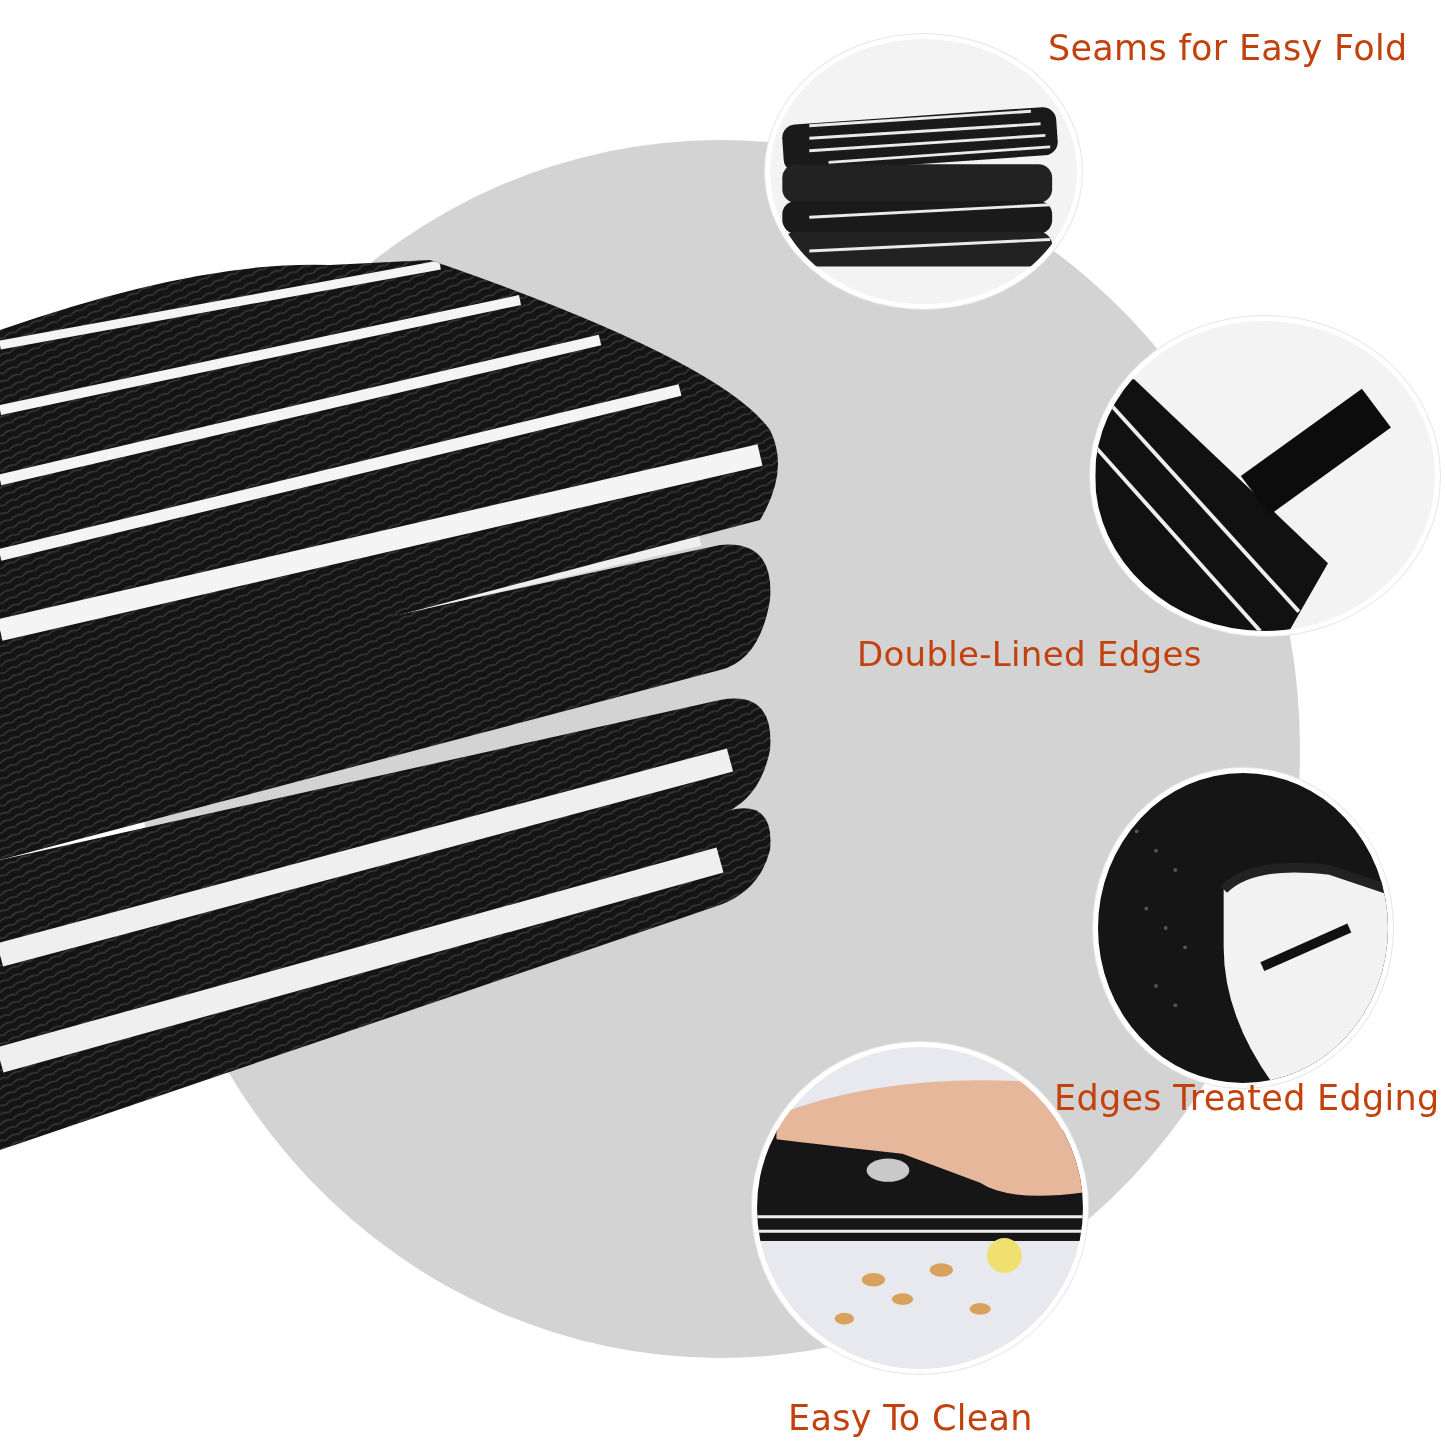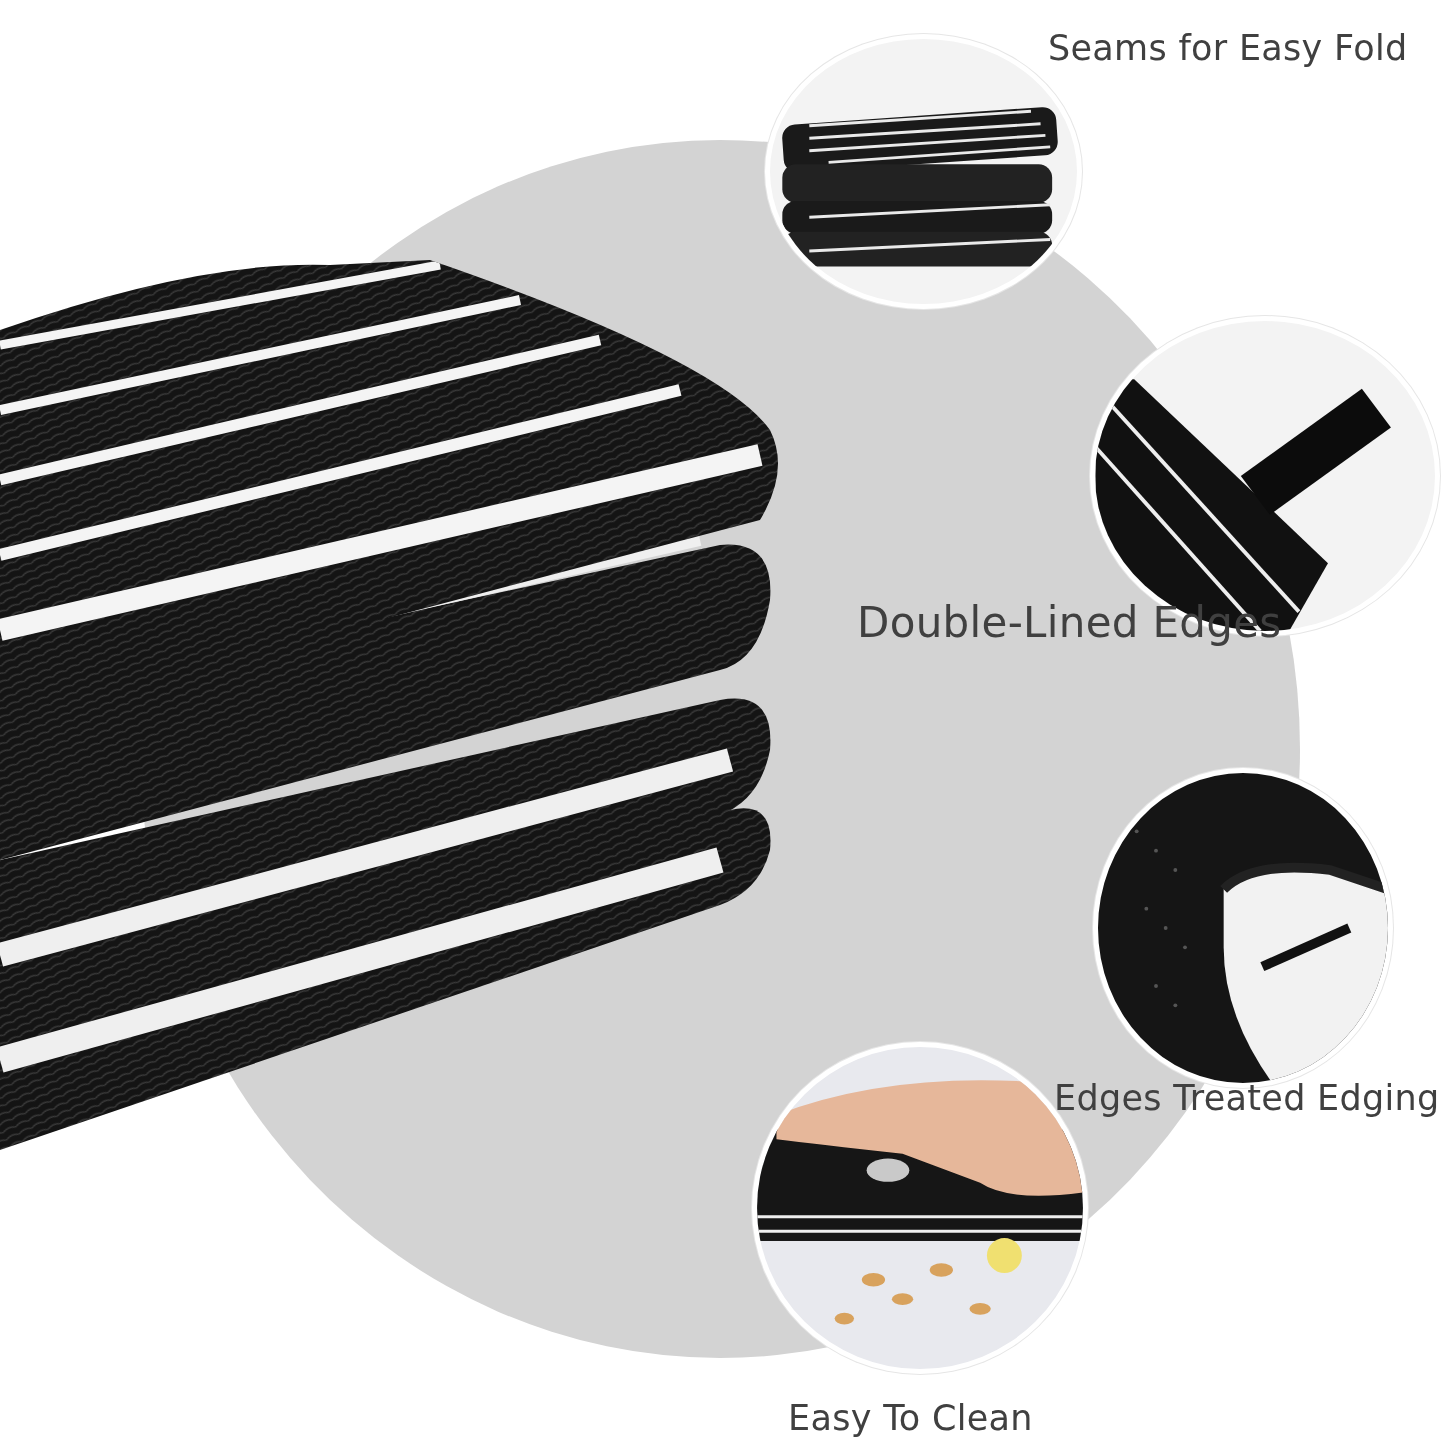--- a/index.html
+++ b/index.html
@@ -1,20 +1,20 @@
 <!DOCTYPE html>
 <html><head>
 <meta charset="utf-8">
 <style>
   html,body{margin:0;padding:0;background:#ffffff;}
   body{width:1445px;height:1445px;position:relative;overflow:hidden;font-family:"DejaVu Sans","Liberation Sans",sans-serif;}
   .bg-circle{position:absolute;left:140px;top:140px;width:1160px;height:1218px;border-radius:50%;background:#d3d3d3;}
   
   .mat{position:absolute;left:0;top:0;width:1445px;height:1445px;pointer-events:none;}
-  .caption{position:absolute;color:#404040;font-size:36px;letter-spacing:0.3px;white-space:nowrap;}
+  .caption{position:absolute;color:#c2410c;font-size:36px;letter-spacing:0.3px;white-space:nowrap;}
   .feat{position:absolute;border-radius:50%;background:#f3f3f3;border:5px solid #ffffff;box-sizing:border-box;overflow:hidden;box-shadow:0 0 0 1px #e6e6e6;}
 </style>
 </head>
 <body>
 
 <div class="bg-circle"></div>
 
 <svg class="mat" viewBox="0 0 1445 1445" xmlns="http://www.w3.org/2000/svg">
   <defs>
     <pattern id="weave" width="14" height="8" patternUnits="userSpaceOnUse" patternTransform="rotate(-25)">
@@ -66,21 +66,21 @@
 <div class="feat" style="left:1090px;top:316px;width:350px;height:320px;">
   <svg width="100%" height="100%" viewBox="0 0 350 320">
     <polygon points="0,60 40,60 240,250 200,320 0,320" fill="#111"></polygon>
     <g stroke="#eee" stroke-width="4">
         <line x1="10" y1="80" x2="210" y2="300"></line>
         <line x1="0" y1="130" x2="170" y2="320"></line>
       </g>
     <polygon points="150,160 275,70 305,110 180,200" fill="#0c0c0c"></polygon>
   </svg>
 </div>
-<div class="caption" style="left:857px;top:598px;font-size:42px;">Double-Lined Edges</div>
+<div class="caption" style="left:857px;top:634px;font-size:34px;">Double-Lined Edges</div>
 
 <div class="feat" style="left:1093px;top:768px;width:300px;height:320px;background:#151515;">
   <svg width="100%" height="100%" viewBox="0 0 300 320">
     <g fill="#555">
         <circle cx="40" cy="60" r="2"></circle>
         <circle cx="60" cy="80" r="2"></circle>
         <circle cx="80" cy="100" r="2"></circle>
         <circle cx="50" cy="140" r="2"></circle>
         <circle cx="70" cy="160" r="2"></circle>
         <circle cx="90" cy="180" r="2"></circle>

